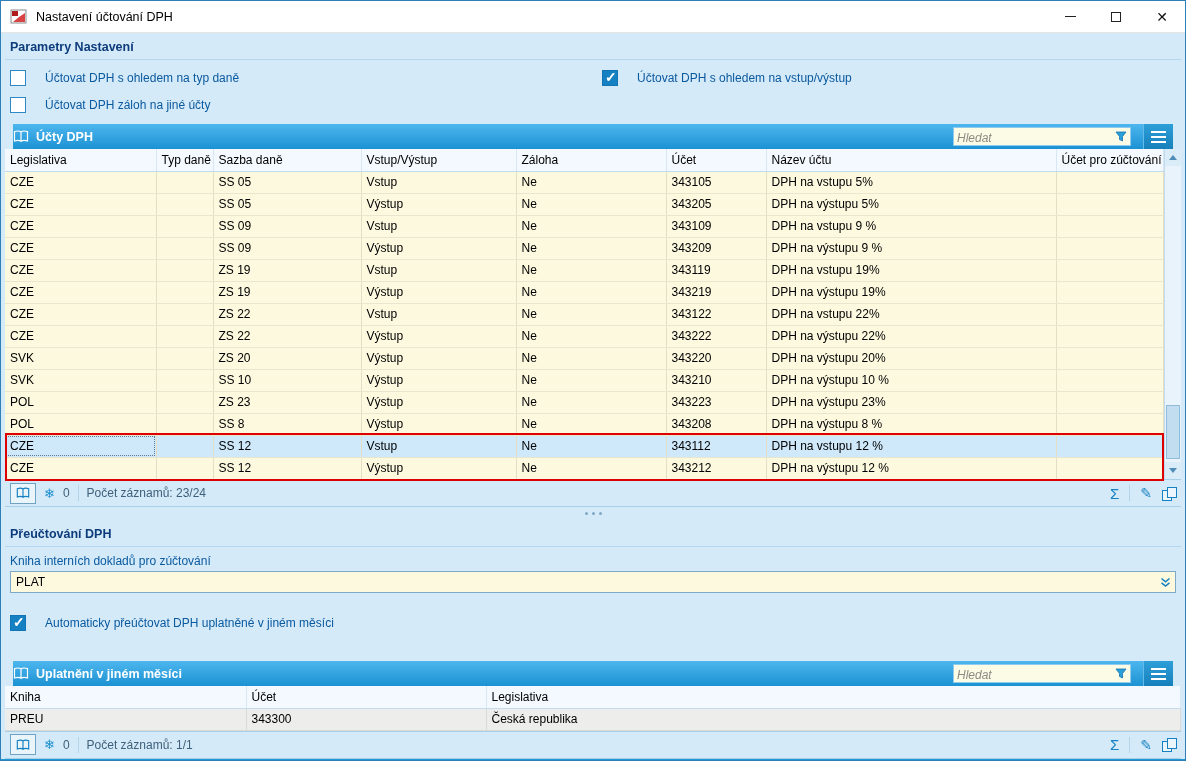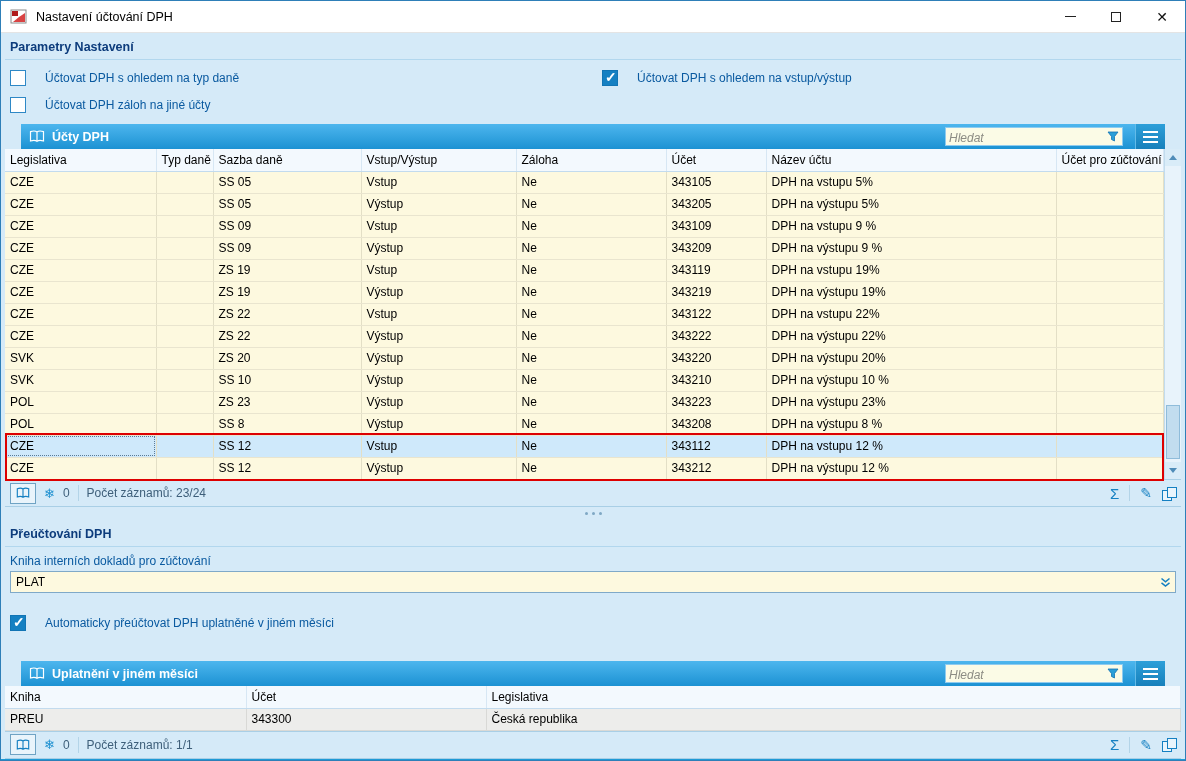--- a/index.html
+++ b/index.html
@@ -25,21 +25,21 @@
 
   
   .cb-grid { margin:0 4px; padding:10px 5px 11px; display:grid; grid-template-columns:592px 1fr; row-gap:11px; }
   .cb-item { display:flex; align-items:center; gap:19px; color:var(--label_text,#0a5aa0); }
   .cb { flex:0 0 16px; width:16px; height:16px; background:#fff; border:1px solid #2e88c6; position:relative; }
   .cb.checked { background:var(--accent,#1580c2); border-color:#1174b4; }
   .cb.checked::after { content:"✓"; position:absolute; left:2px; top:-2px; color:#fff; font-size:14px; font-weight:bold; }
   .cb-row { margin:12px 4px; padding:10px 5px 10px; }
 
   
-  .grid-bar { margin:0 20px; height:25px; flex:0 0 25px; display:flex; align-items:center; gap:7px; padding-left:8px;
+  .grid-bar { margin:0 12px; height:25px; flex:0 0 25px; display:flex; align-items:center; gap:7px; 
               background:linear-gradient(var(--header_bar_top,#4db6ee), var(--header_bar_bottom,#1c92d3));
               color:#fff; font-weight:bold; font-size:12.5px; }
   .book-icon { display:inline-flex; }
   .search { margin-left:auto; margin-right:5px; width:178px; height:19px; background:#fbfbe6; border:1px solid #8ecbef;
             display:flex; align-items:flex-end; padding:0 3px;gap:43px; }
   .search input { flex:1; min-width:0; border:none; background:transparent; outline:none;
                   font-family:"Liberation Sans", sans-serif; font-size:12px; color:#333; }
   .search input::placeholder { color:#8c8c84; font-style:italic; }
   .menu-btn { align-self:stretch; width:30px; background:linear-gradient(#2d9fd9,#1780bb); border-left:1px solid #63bbe9;
               display:flex; flex-direction:column; align-items:center; justify-content:center; gap:3px; }

